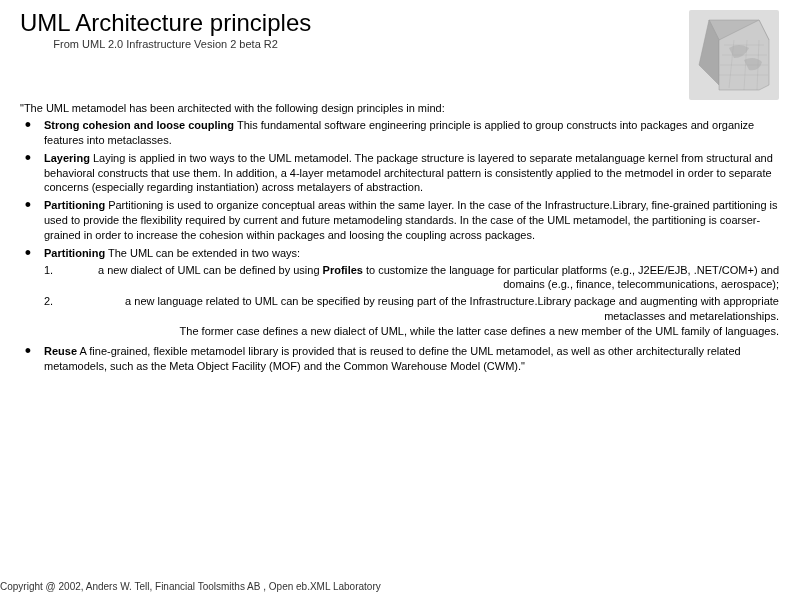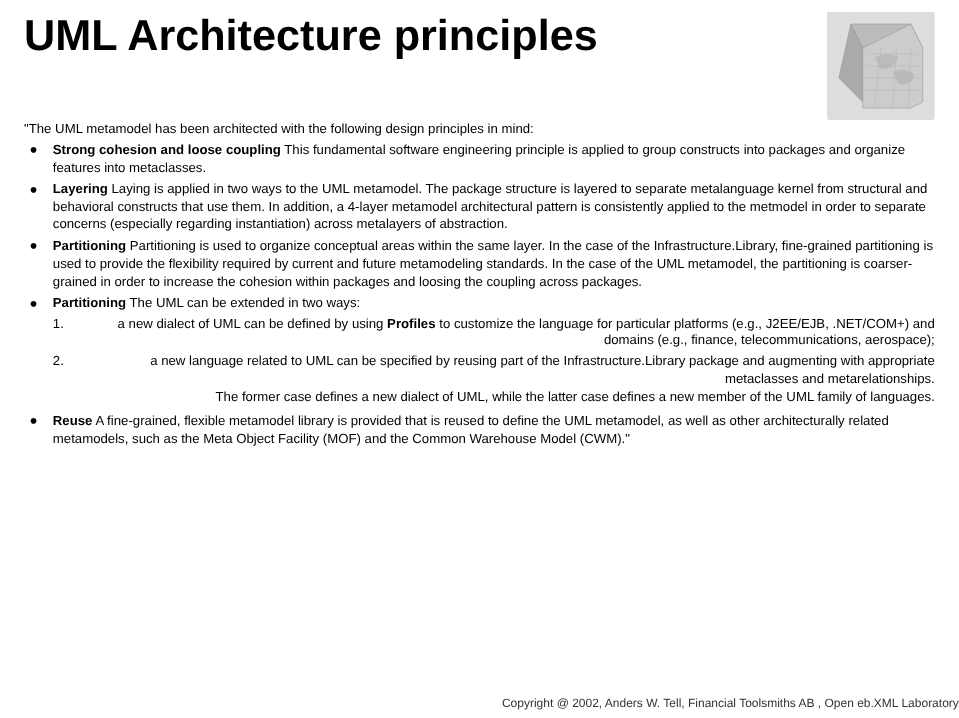--- a/index.html
+++ b/index.html
@@ -19,22 +19,22 @@
       padding: 10px 20px 8px 20px;
       position: relative;
     }
     .header {
       display: flex;
       align-items: flex-start;
       justify-content: space-between;
       margin-bottom: 2px;
     }
     .title {
-      font-size: 36px;
-      font-weight: bold;
+      font-size: 24px;
+      font-weight: normal;
       color: #000;
       line-height: 1.1;
     }
     .subtitle {
       font-size: 11px;
       color: #333;
       text-align: center;
       margin-top: 2px;
       margin-bottom: 6px;
     }
@@ -98,32 +98,33 @@
       font-size: 11px;
       line-height: 1.35;
       flex: 1;
       text-align: right;
     }
     .footer {
       position: absolute;
       bottom: 6px;
       left: 0;
       right: 0;
-      text-align: right;
+      text-align: left;
       font-size: 10px;
       color: #333;
     }
   </style>
 </head>
 <body>
 
 <div class="page">
   <div class="header">
     <div>
       <div class="title">UML Architecture principles</div>
+      <div class="subtitle">From UML 2.0 Infrastructure  Vesion 2 beta R2</div>
     </div>
     <div class="cube-img">
       <svg class="cube-svg" viewBox="0 0 90 90">
 
         <rect x="0" y="0" width="90" height="90" fill="#ddd" rx="2"></rect>
 
         <polygon points="20,10 70,10 80,30 30,30" fill="#bbb" stroke="#999" stroke-width="0.5"></polygon>
 
         <polygon points="20,10 30,30 30,75 10,55" fill="#aaa" stroke="#999" stroke-width="0.5"></polygon>
 

